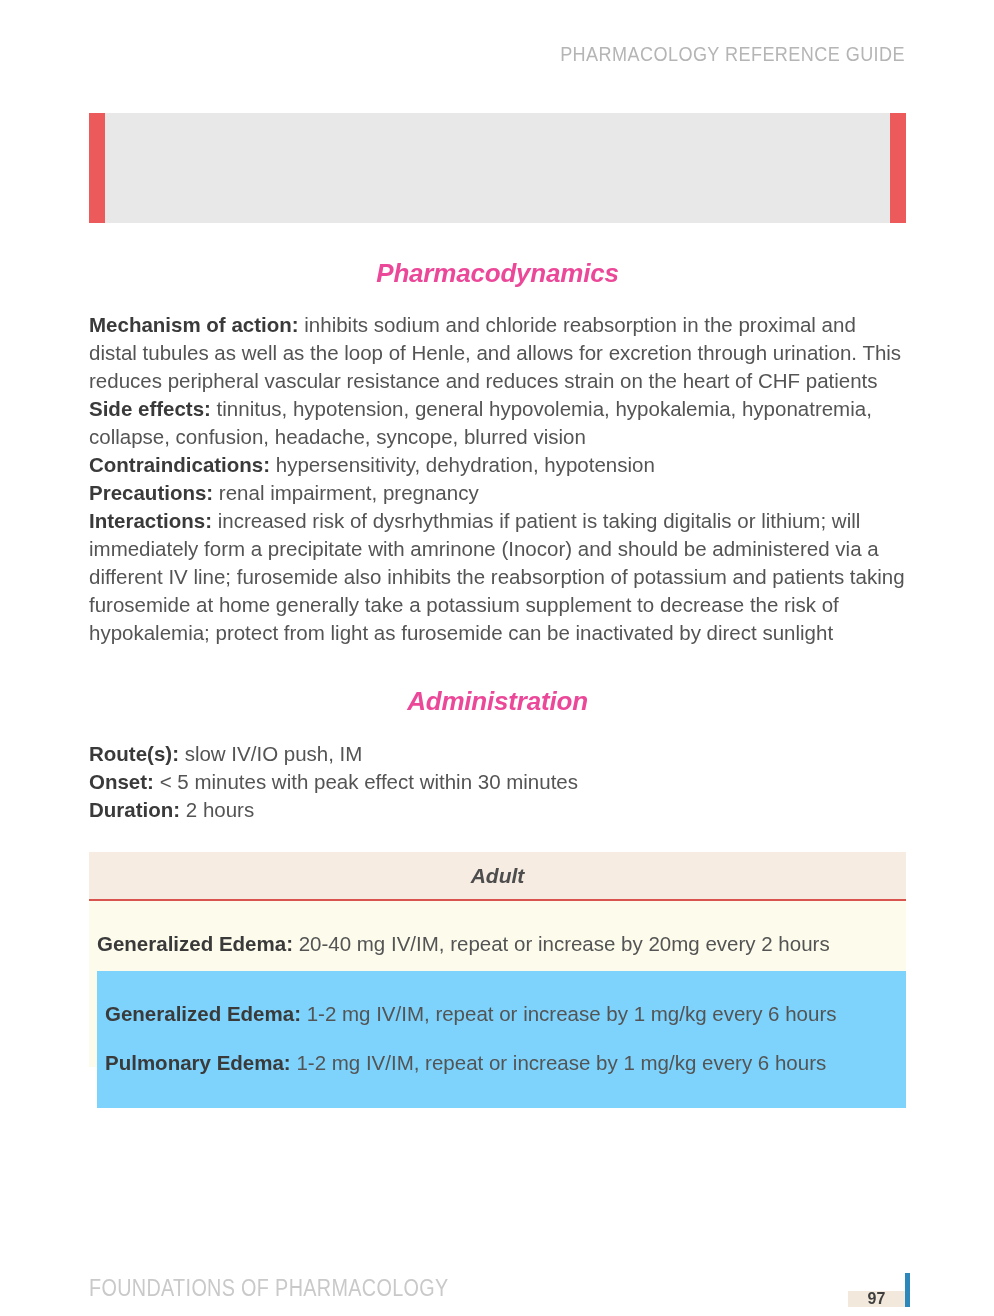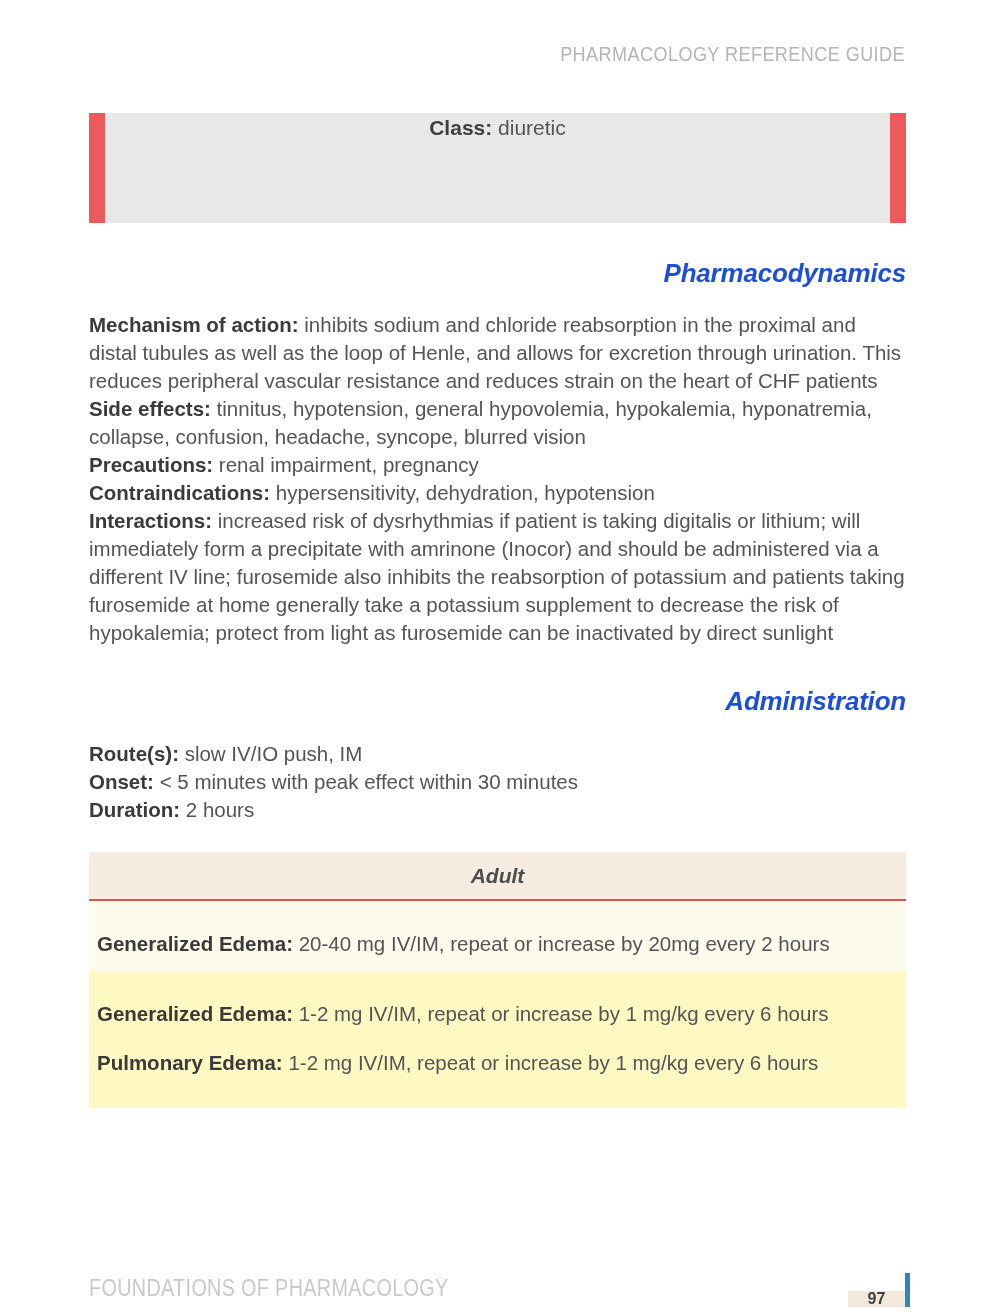--- a/index.html
+++ b/index.html
@@ -83,25 +83,25 @@
     line-height: 1.35;
     margin-top: 1px;
   }
   .drug-class b { color: #3f3f3f; }
 
   
   .section-title {
     position: absolute;
     left: 89px;
     width: 817px;
-    text-align: right;
+    text-align: center;
     font-size: 26px;
     font-weight: bold;
     font-style: italic;
-    color: #1d4ed8;
+    color: #ec4899;
     letter-spacing: -0.2px;
   }
   #pd-title { top: 258px; }
   #admin-title { top: 686px; }
 
   
   .body-copy {
     position: absolute;
     left: 89px;
     width: 818px;
@@ -137,21 +137,21 @@
     color: #545454;
   }
   .dose-body .row b { color: #3a3a3a; font-weight: bold; }
 
   .table-adult { top: 852px; }
   .table-adult .dose-head { background: #f7ece2; }
   .table-adult .dose-body { background: #fdfbec; }
 
   .table-pediatric { top: 971px; }
   .table-pediatric .dose-head { background: #c6e5f6; }
-  .table-pediatric .dose-body { background: #fef9c3; }
+  .table-pediatric .dose-body { background: #7dd3fc; margin-left: 8px; }
 
   
   .footer-title {
     position: absolute;
     left: 89px;
     bottom: 14px;
     font-family: "Liberation Sans Narrow", "Liberation Sans", sans-serif;
     font-size: 23px;
     letter-spacing: 0.4px;
     color: #c9c9c9;
@@ -185,34 +185,30 @@
 </style>
 </head>
 <body>
 
 <div class="running-head">Pharmacology Reference Guide</div>
 
 <div class="drug-block">
   <div class="drug-bar-left"></div>
   <div class="drug-bar-right"></div>
   <div class="drug-inner">
-    <div class="drug-class">
-      <b>Class:</b>
-      <span>diuretic</span>
-    </div>
   </div>
 </div>
 
 <div class="section-title" id="pd-title">Pharmacodynamics</div>
 
 <div class="body-copy" id="pd-body">
     <p class="entry"><b>Mechanism of action:</b><span> inhibits sodium and chloride reabsorption in the proximal and distal tubules as well as the loop of Henle, and allows for excretion through urination. This reduces peripheral vascular resistance and reduces strain on the heart of CHF patients</span></p>
     <p class="entry"><b>Side effects:</b><span> tinnitus, hypotension, general hypovolemia, hypokalemia, hyponatremia, collapse, confusion, headache, syncope, blurred vision</span></p>
+    <p class="entry"><b>Contraindications:</b><span> hypersensitivity, dehydration, hypotension</span></p>
     <p class="entry"><b>Precautions:</b><span> renal impairment, pregnancy</span></p>
-    <p class="entry"><b>Contraindications:</b><span> hypersensitivity, dehydration, hypotension</span></p>
     <p class="entry"><b>Interactions:</b><span> increased risk of dysrhythmias if patient is taking digitalis or lithium; will immediately form a precipitate with amrinone (Inocor) and should be administered via a different IV line; furosemide also inhibits the reabsorption of potassium and patients taking furosemide at home generally take a potassium supplement to decrease the risk of hypokalemia; protect from light as furosemide can be inactivated by direct sunlight</span></p>
   </div>
 
 <div class="section-title" id="admin-title">Administration</div>
 
 <div class="body-copy" id="admin-body">
     <p class="entry"><b>Route(s):</b><span> slow IV/IO push, IM</span></p>
     <p class="entry"><b>Onset:</b><span> &lt; 5 minutes with peak effect within 30 minutes</span></p>
     <p class="entry"><b>Duration:</b><span> 2 hours</span></p>
   </div>

